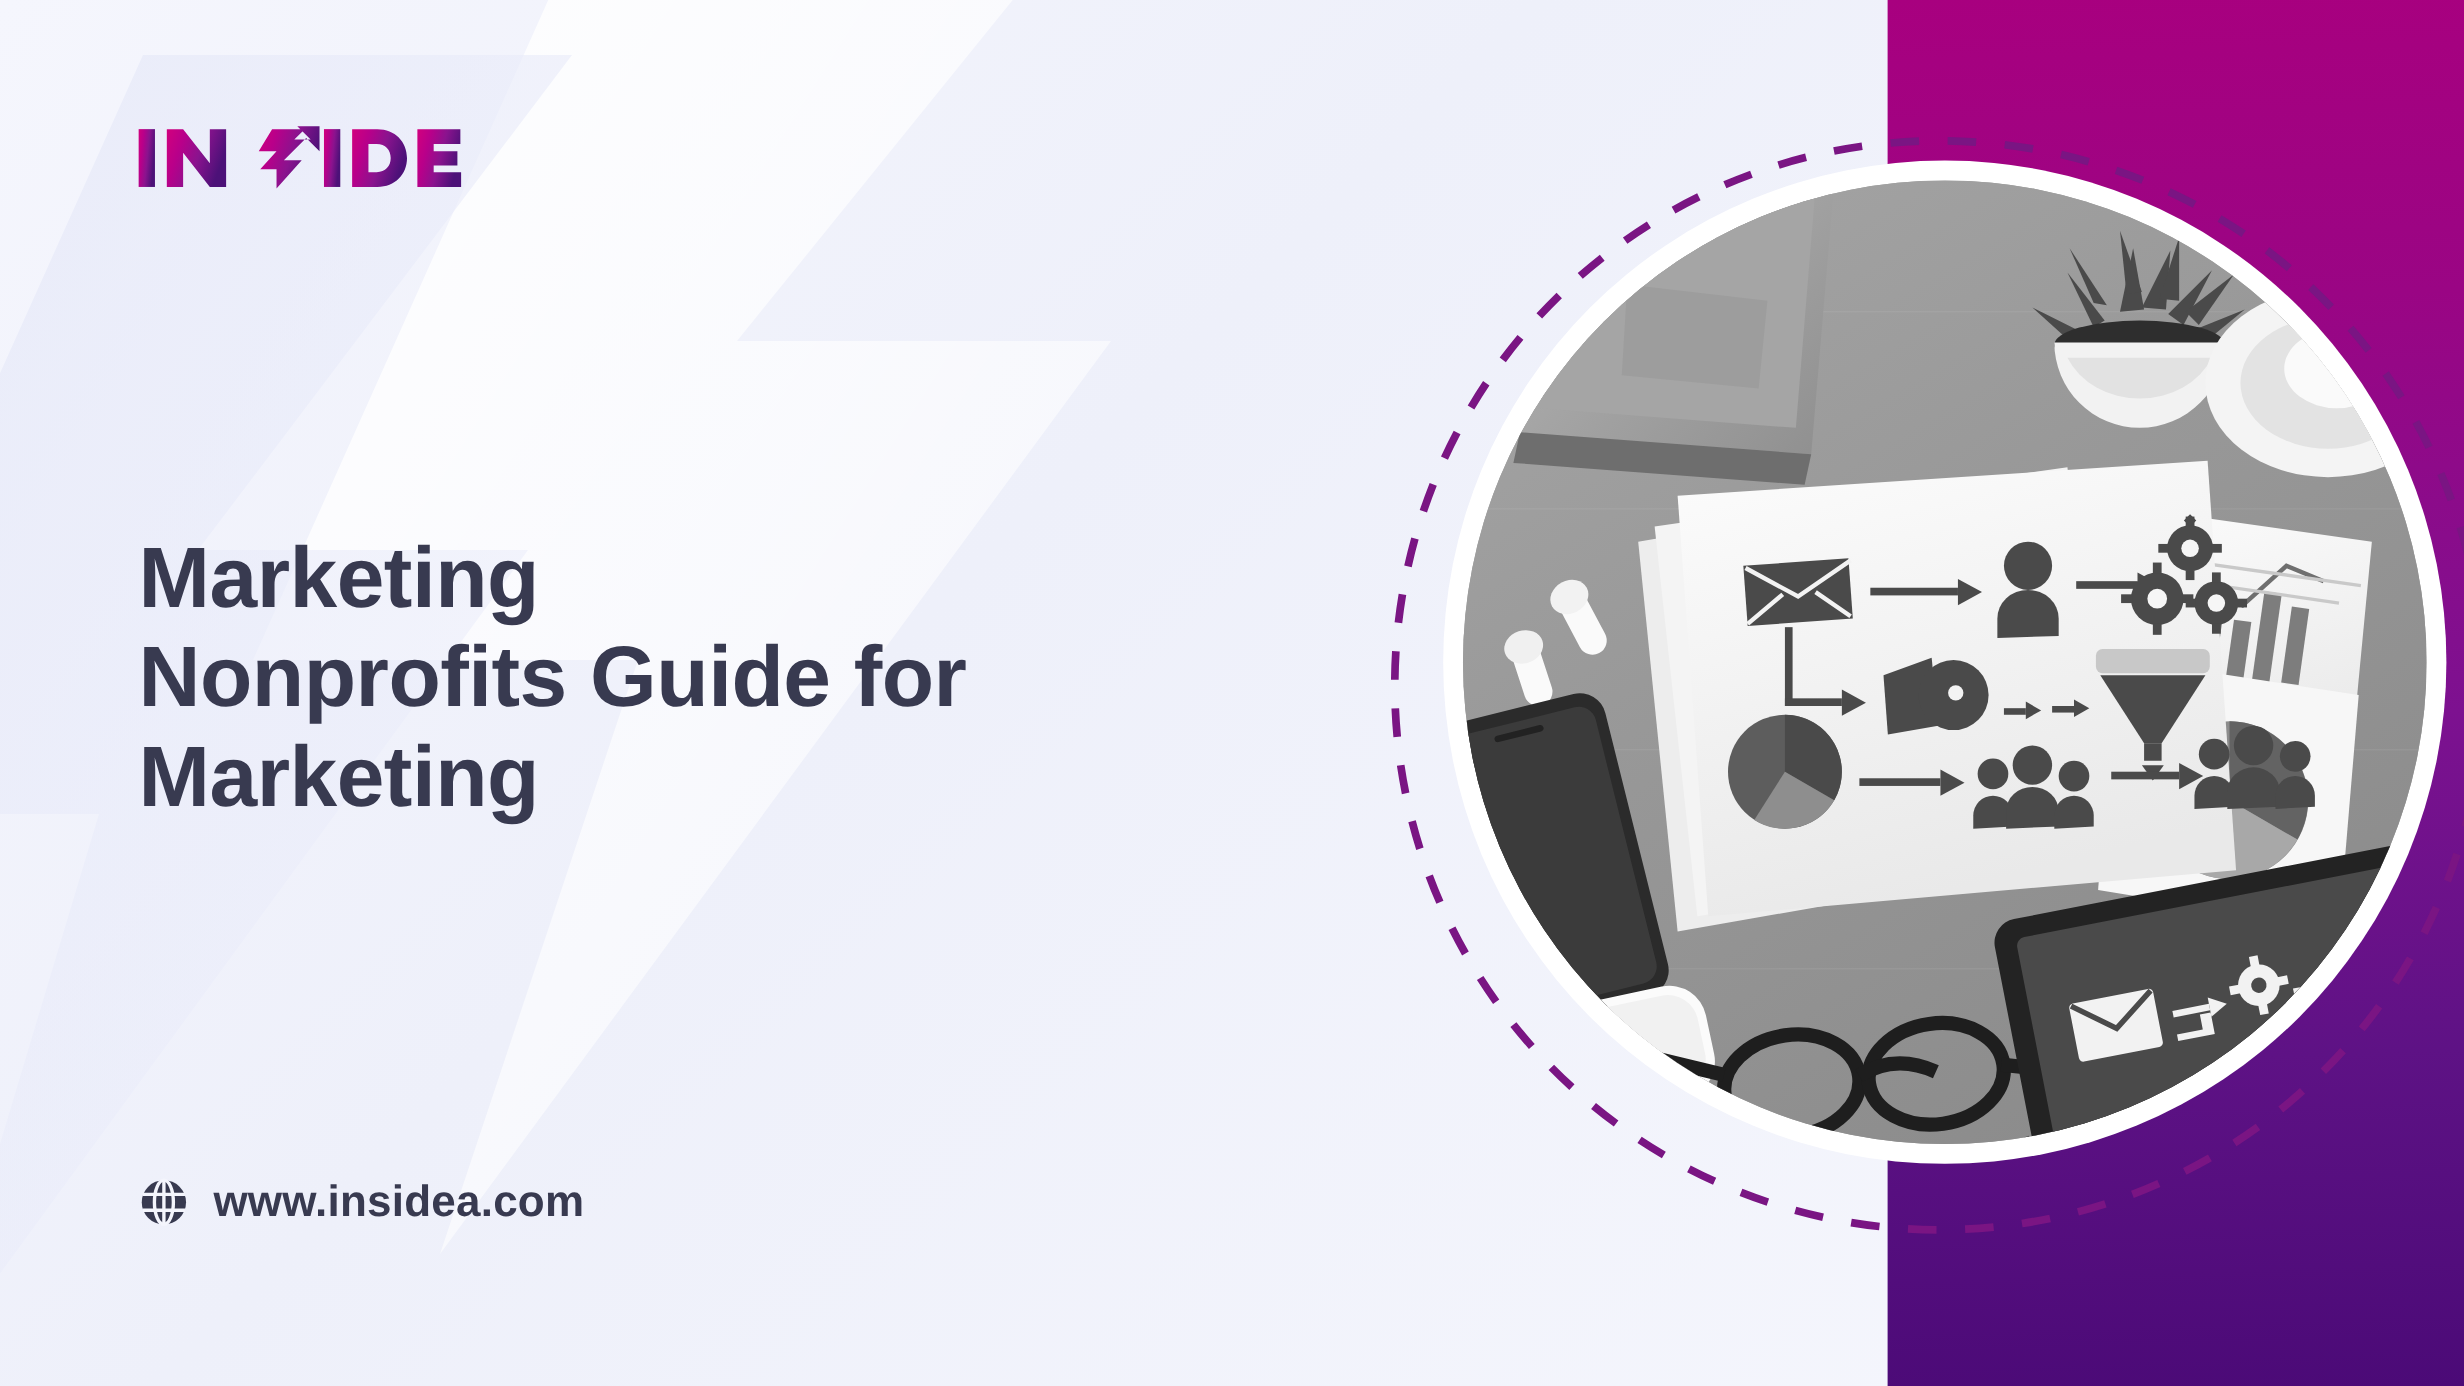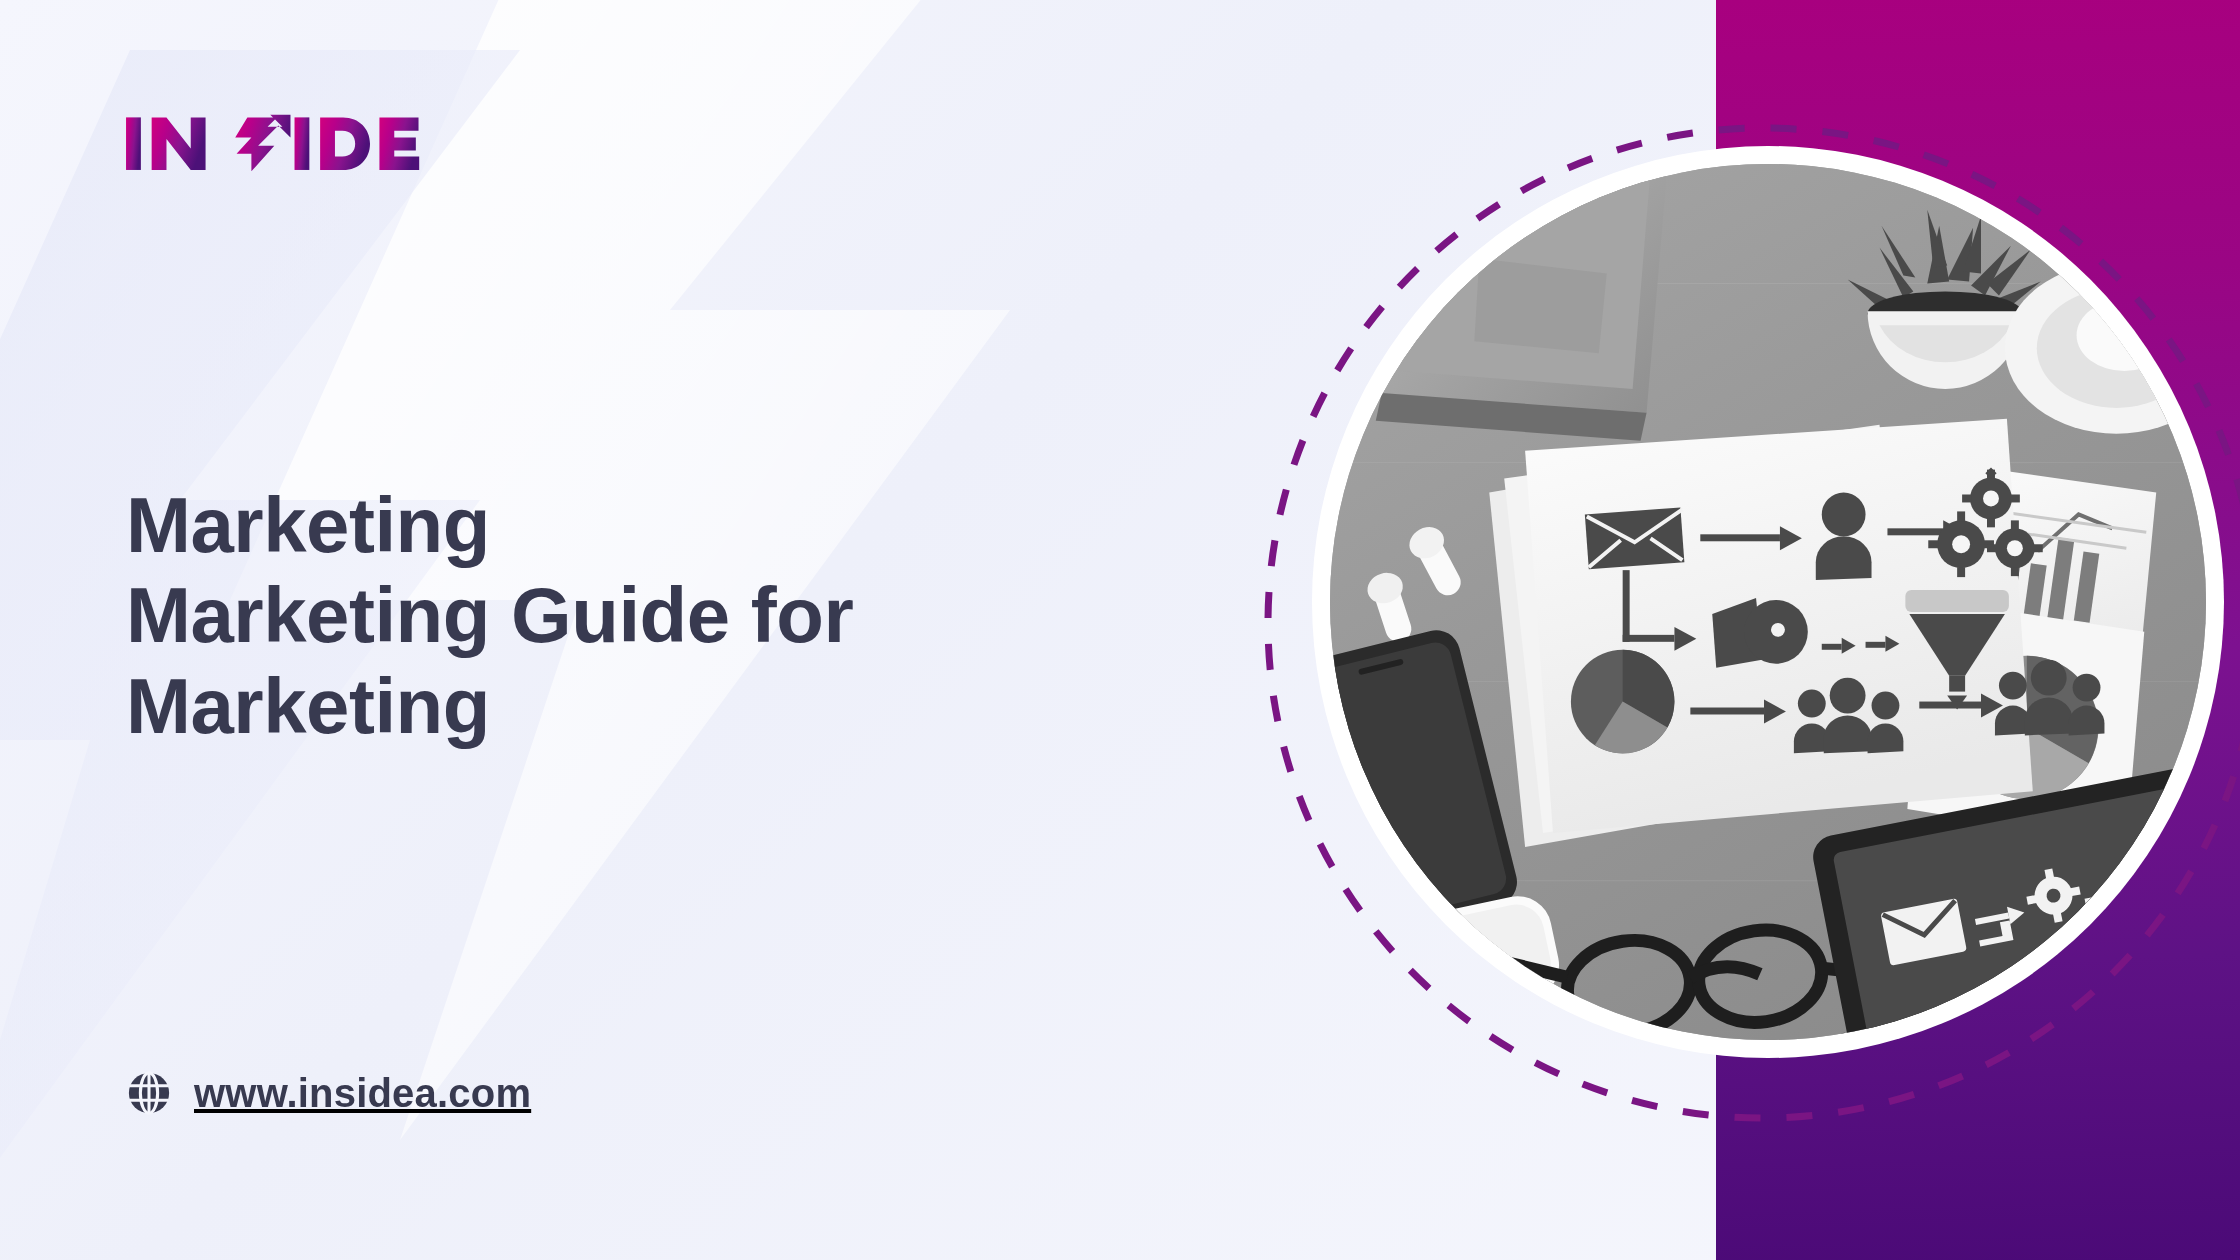--- a/index.html
+++ b/index.html
@@ -60,23 +60,22 @@
     font-family: "Liberation Sans", sans-serif;
   }
   .headline .ln { display: block; white-space: nowrap; }
 
   
   .footer {
     position: absolute;
     left: 126px;
     top: 1070px;
     display: flex;
-    align-items: flex-end;
+    align-items: flex-start;
     gap: 22px;
-    text-decoration: underline;
   }
   .globe-icon { width: 46px; height: 46px; display:block; flex: 0 0 auto; }
   .footer-url {
     font-size: 40px;
     font-weight: 600;
     color: #383a50;
     letter-spacing: 0.2px;
     font-family: "Liberation Sans", sans-serif;
   }
 
@@ -174,21 +173,21 @@
         <path d="M452 86 h-0 Z"></path>
       </g>
       <g fill="url(#lg)" transform="translate(0,0)">
         <path d="M447 86 l0 0 Z"></path>
       </g>
     </svg>
   </div>
 
   <div class="headline">
     <span class="ln">Marketing</span>
-    <span class="ln">Marketing Guide for</span>
+    <span class="ln">Nonprofits Guide for</span>
     <span class="ln">Marketing</span>
   </div>
 
   <div class="footer">
     <svg class="globe-icon" viewBox="0 0 48 48" xmlns="http://www.w3.org/2000/svg">
       <circle cx="24" cy="24" r="21" fill="#383a50"></circle>
       <g stroke="#f4f5fc" stroke-width="3.2" fill="none">
         <line x1="4" y1="16.5" x2="44" y2="16.5"></line>
         <line x1="4" y1="31.5" x2="44" y2="31.5"></line>
         <ellipse cx="24" cy="24" rx="9" ry="21"></ellipse>

